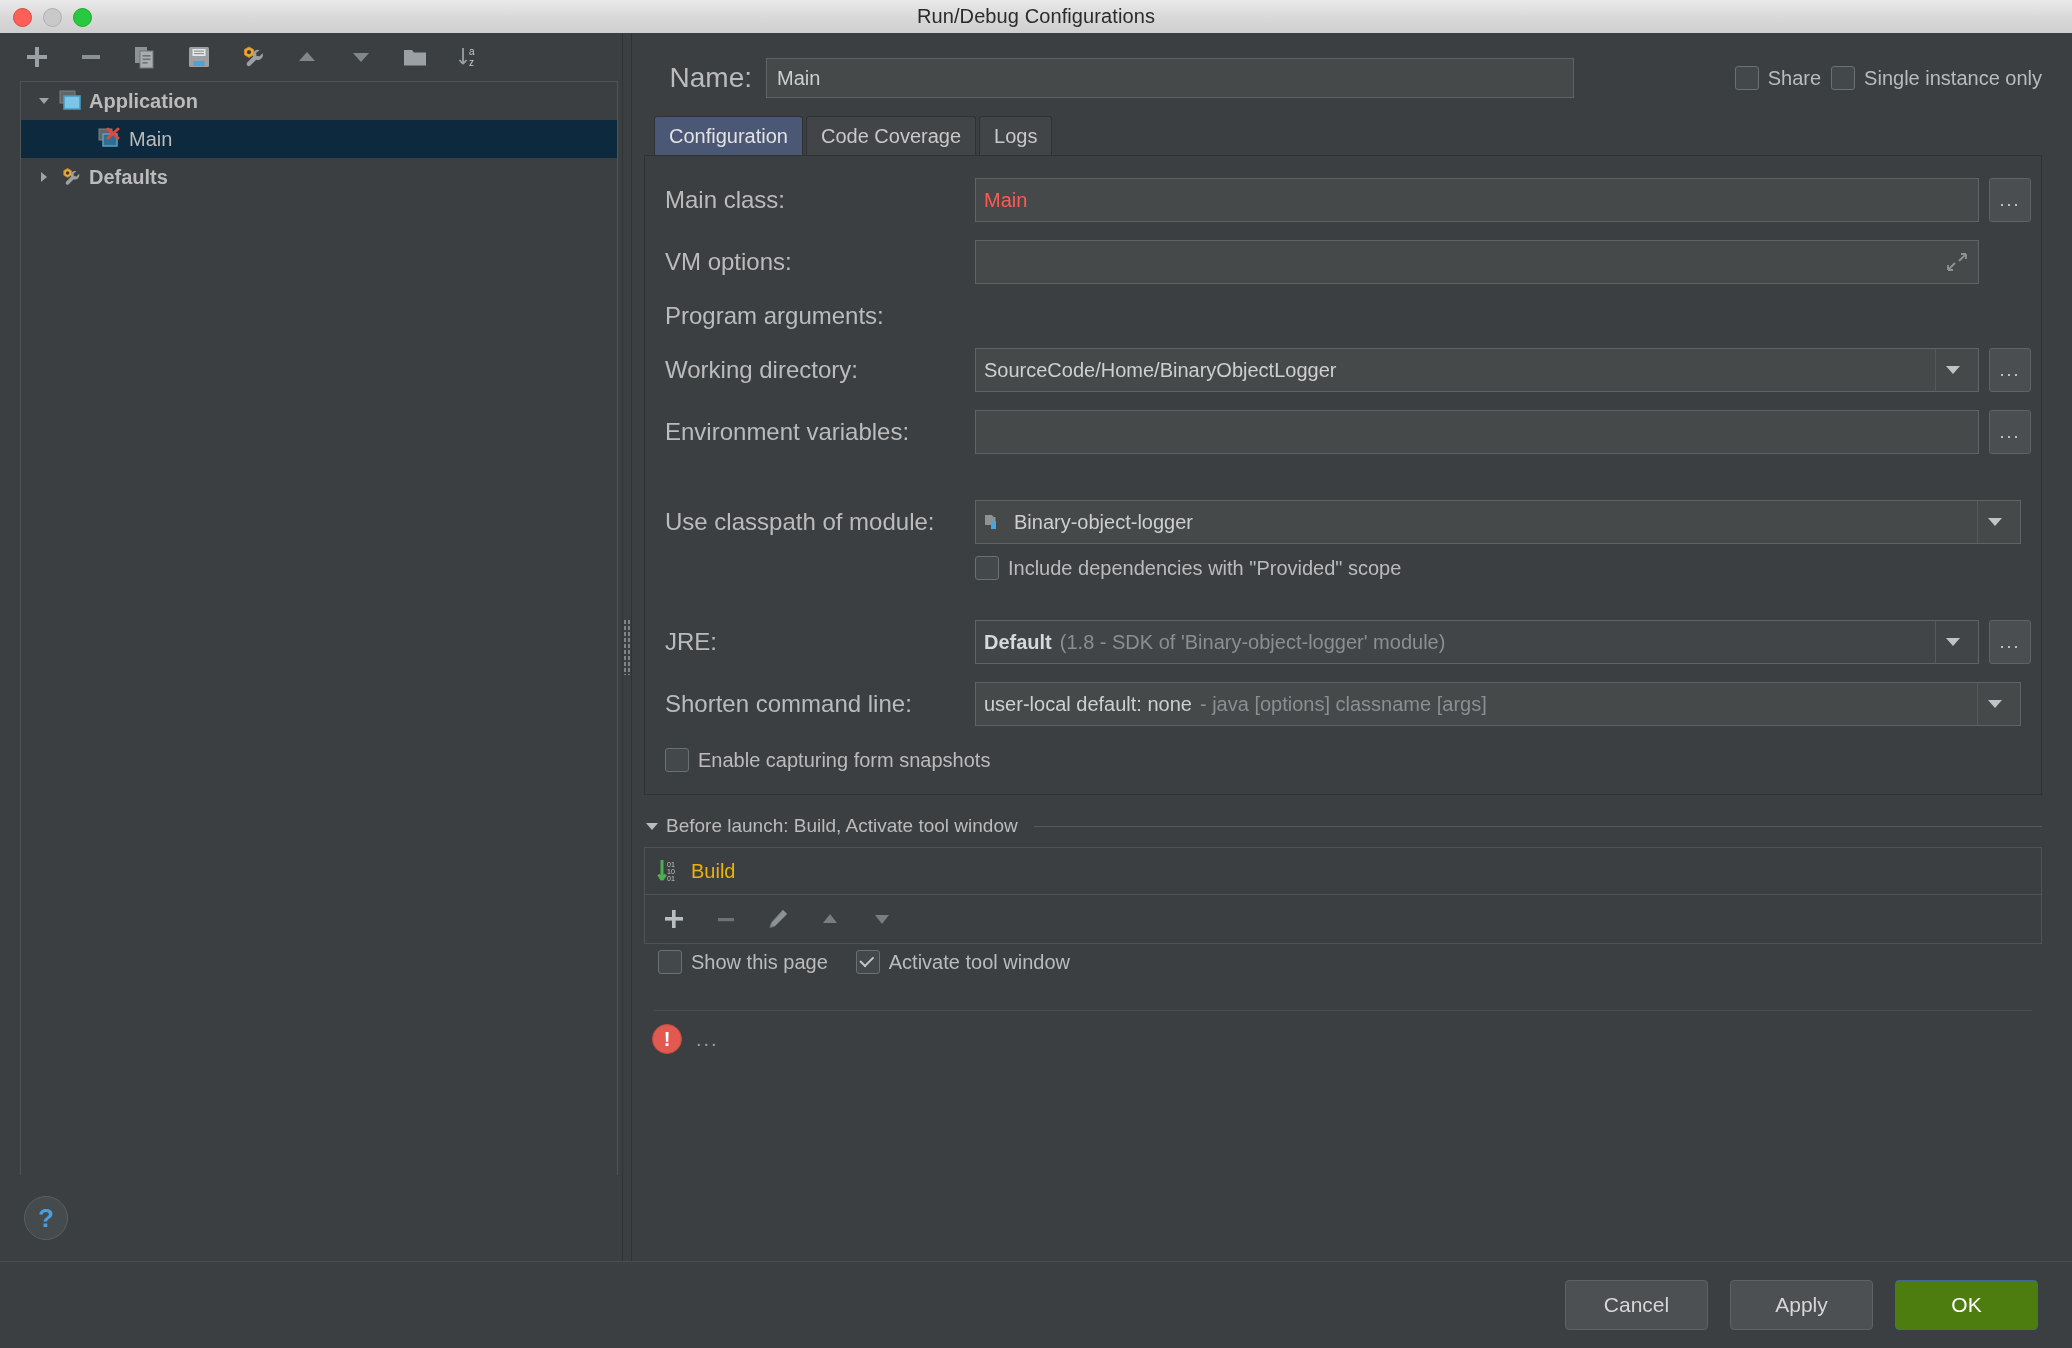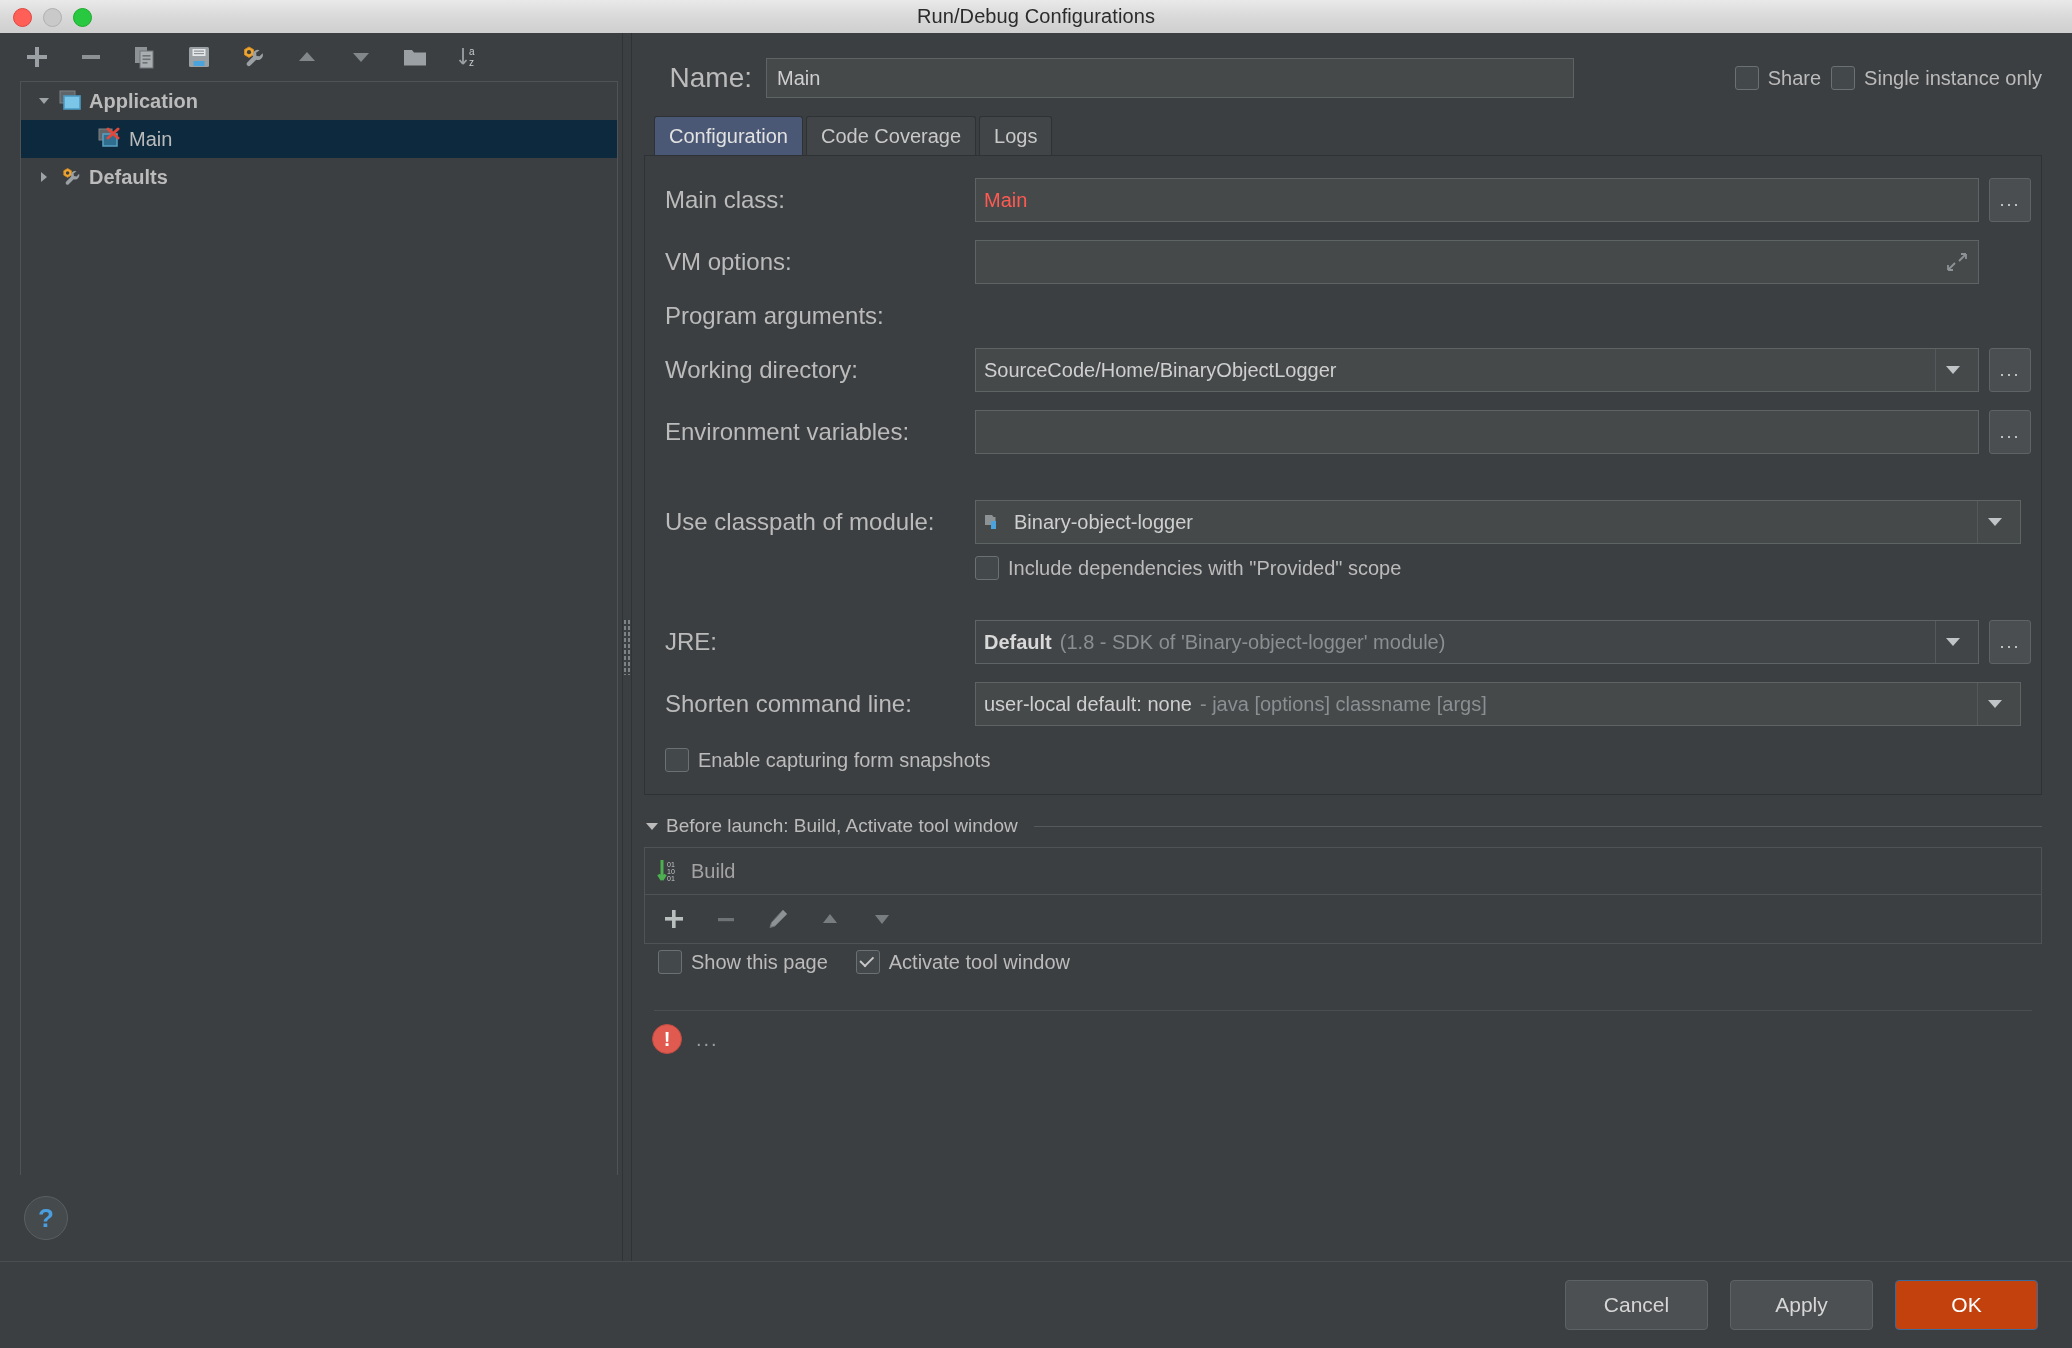--- a/index.html
+++ b/index.html
@@ -370,21 +370,21 @@
   #bl-list {
     border: 1px solid #4f5355;
     background: #3c3f41;
   }
   #bl-item {
     height: 46px;
     display: flex; align-items: center;
     padding-left: 12px;
     gap: 10px;
     font-size: 20px;
-    color: #a3a3a3;
+    color: #eab308;
     border-bottom: 1px solid #4f5355;
   }
   #bl-toolbar {
     height: 48px;
     display: flex; align-items: center;
     padding-left: 14px;
     gap: 22px;
   }
   .bl-tbtn {
     width: 30px; height: 30px;
@@ -438,21 +438,21 @@
     border-radius: 4px;
     display: flex; align-items: center; justify-content: center;
     font-size: 21px;
     color: #d6d6d6;
     background: #4c5052;
     border: 1px solid #5d6264;
     cursor: default;
     box-sizing: border-box;
   }
   .dbtn.primary {
-    background: #c2410c;
+    background: #4d7c0f;
     border-color: #3b6a9b;
     color: #ffffff;
     text-align: center;
   }
   .spacer-sep {
     height: 1px;
     background: #4a4e50;
     margin: 0 10px;
   }
 </style>

